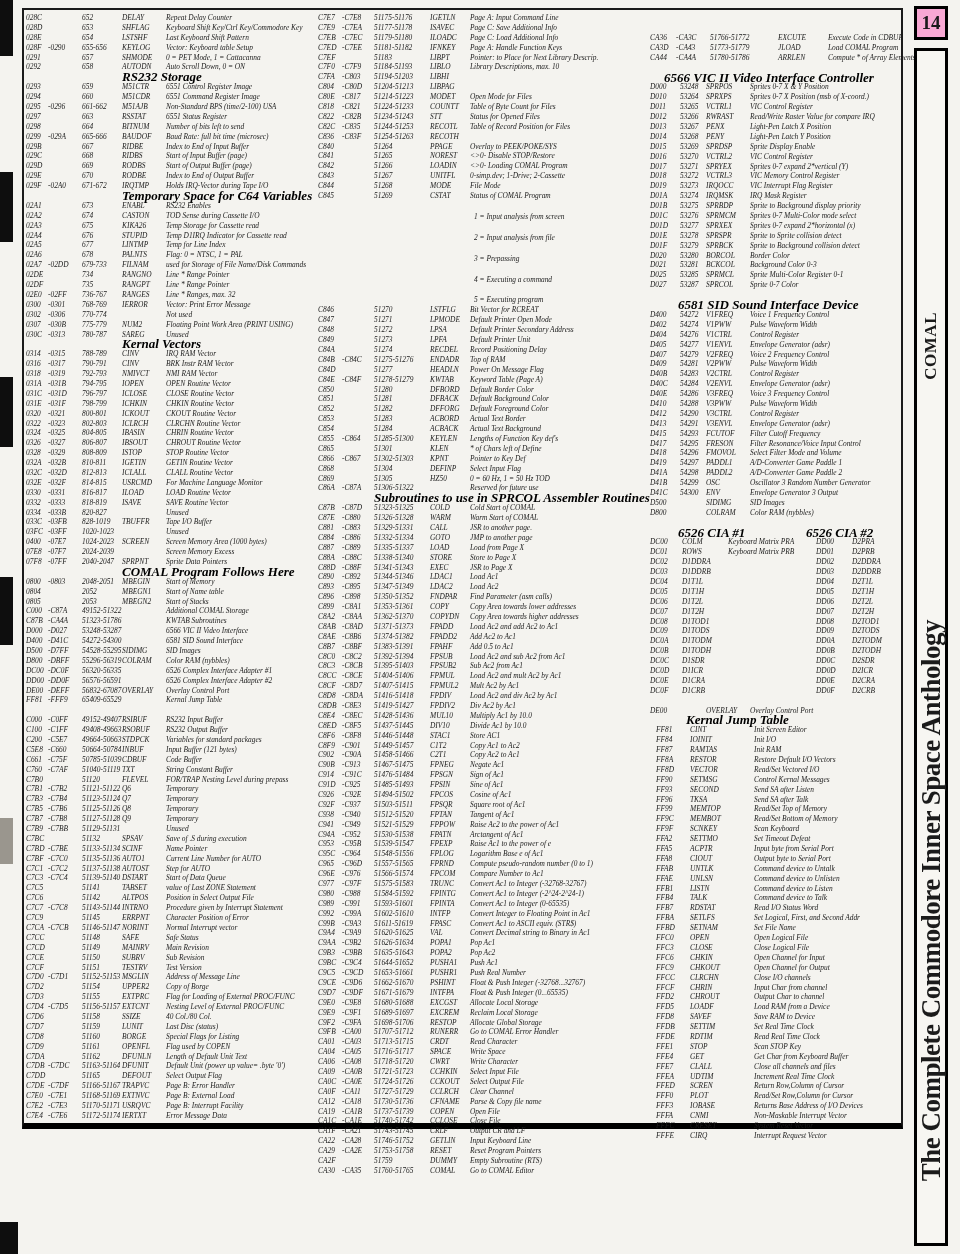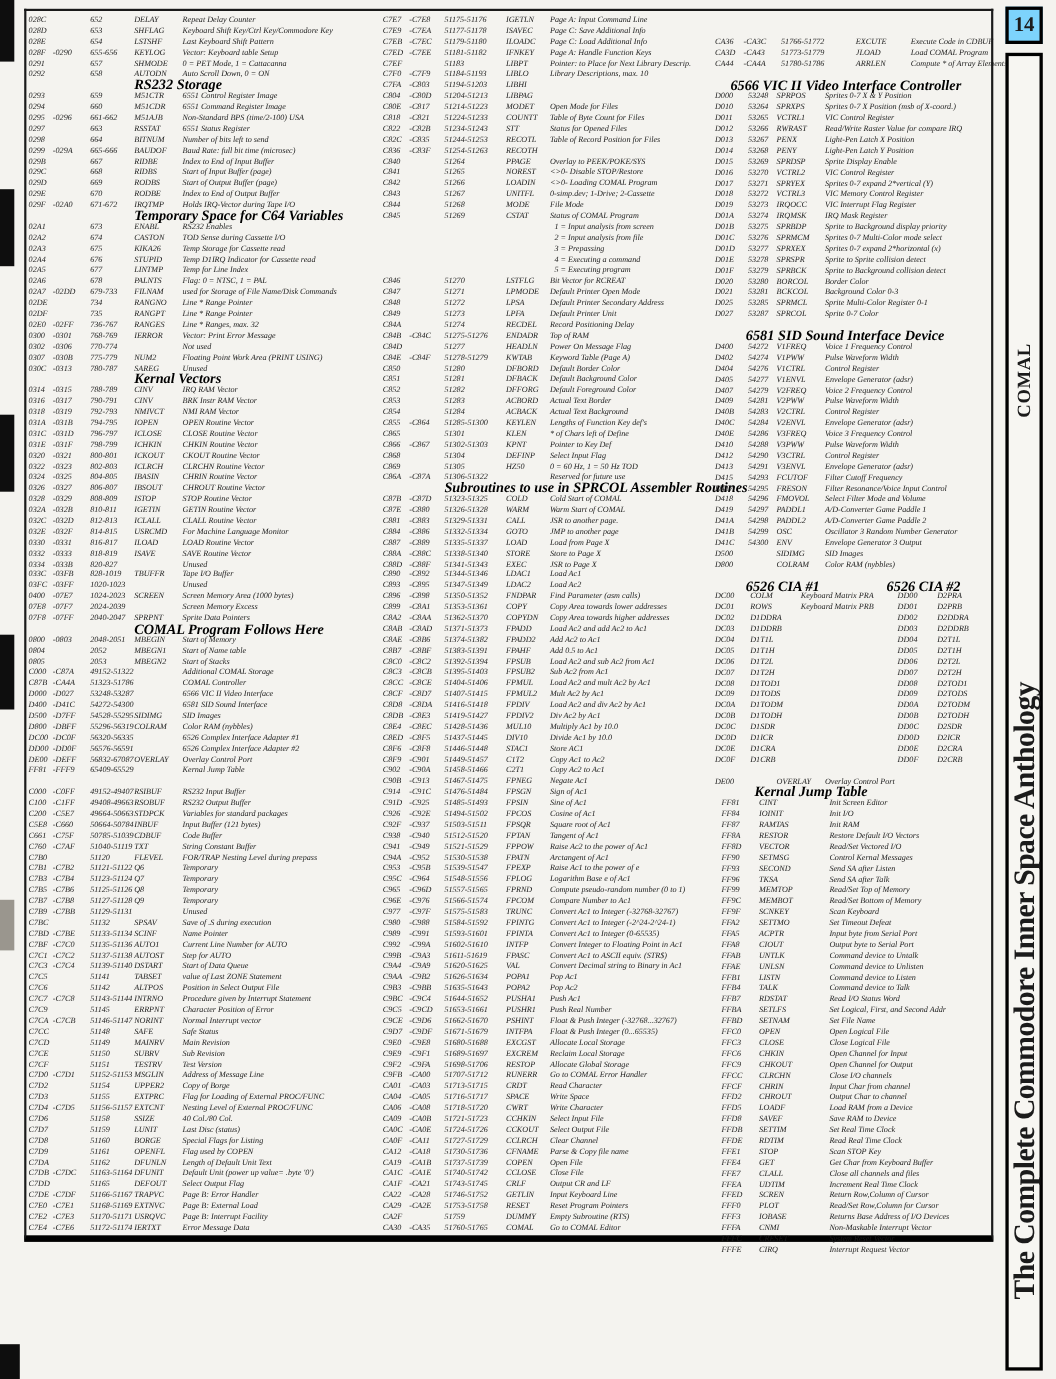--- a/index.html
+++ b/index.html
@@ -2,44 +2,44 @@
 <html><head>
 <meta charset="utf-8">
 <style>
   html,body{margin:0;padding:0;width:960px;height:1254px;overflow:hidden;
     background:#f4f3ef;font-family:"Liberation Serif","DejaVu Serif",serif;color:#1b1b1b;}
   .regmark{position:absolute;left:0;background:#0e0e0e;width:13px;}
   .frame{position:absolute;left:22px;top:8px;width:881px;height:1121px;
     border:2px solid #1a1a1a;border-bottom:6px solid #000;box-sizing:border-box;background:transparent;}
   .col{position:absolute;top:13px;font-style:italic;}
   #c1{left:26px;width:300px;}
-  #c2{left:348px;width:314px;}
+  #c2{left:318px;width:314px;}
   #c3{left:650px;width:252px;margin-top:20px;}
   .row{height:9.9px;line-height:9.9px;font-size:7.4px;white-space:nowrap;}
   .f{display:inline-block;vertical-align:top;overflow:visible;}
   .hdr{font-weight:bold;font-size:13px;color:#000;}
   
   #c1 .fa{width:22px} #c1 .fr{width:34px} #c1 .fd{width:40px} #c1 .fl{width:44px}
   
   #c2 .fa{width:24px} #c2 .fr{width:32px} #c2 .fd{width:56px} #c2 .fl{width:40px}
-  #c2 .sub{padding-left:156px;}
+  #c2 .sub{padding-left:156px;margin-top:11px;}
   
   #c3 .fa{width:26px} #c3 .fr{width:34px} #c3 .fd{width:68px} #c3 .fl{width:50px}
   
   #c3 .ga{width:30px} #c3 .gd{width:26px} #c3 .gl{width:44px}
   
   .jrow{padding-left:6px;}
   .ja{width:34px}.jl{width:64px}
   
   .ca{width:32px}.cl{width:46px}.ct{width:88px}.ca2{width:36px}.cl2{width:60px}
   .ch1{margin-left:28px;width:128px;}
   
   .pagebox{position:absolute;left:914px;top:6px;width:34px;height:34px;border:3px solid #000;
     box-sizing:border-box;display:flex;align-items:center;justify-content:center;
-    font-weight:bold;font-size:19px;background:#7dd3fc;}
+    font-weight:bold;font-size:19px;background:#f9a8d4;}
   .sidebar{position:absolute;left:914px;top:48px;width:34px;height:1198px;border:3px solid #000;
     box-sizing:border-box;background:#f7f6f2;}
   .vwrap{position:absolute;left:0;width:100%;display:flex;align-items:center;justify-content:center;}
   .vtext{writing-mode:vertical-rl;transform:rotate(180deg);font-weight:bold;white-space:nowrap;}
   #vsection{top:235px;height:120px;}
   #vsection .vtext{font-size:17px;letter-spacing:.5px;}
   #vtitle{top:495px;height:710px;}
   #vtitle .vtext{font-size:27px;letter-spacing:-0.5px;}
 </style>
 </head>
@@ -109,21 +109,21 @@
     <div class="row"><span class="f fa">033C</span><span class="f fr">-03FB</span><span class="f fd">828-1019</span><span class="f fl">TBUFFR</span><span class="f ft">Tape I/O Buffer</span></div>
     <div class="row"><span class="f fa">03FC</span><span class="f fr">-03FF</span><span class="f fd">1020-1023</span><span class="f fl"></span><span class="f ft">Unused</span></div>
     <div class="row"><span class="f fa">0400</span><span class="f fr">-07E7</span><span class="f fd">1024-2023</span><span class="f fl">SCREEN</span><span class="f ft">Screen Memory Area (1000 bytes)</span></div>
     <div class="row"><span class="f fa">07E8</span><span class="f fr">-07F7</span><span class="f fd">2024-2039</span><span class="f fl"></span><span class="f ft">Screen Memory Excess</span></div>
     <div class="row"><span class="f fa">07F8</span><span class="f fr">-07FF</span><span class="f fd">2040-2047</span><span class="f fl">SPRPNT</span><span class="f ft">Sprite Data Pointers</span></div>
     <div class="row hdr" style="padding-left: 96px;">COMAL Program Follows Here</div>
     <div class="row"><span class="f fa">0800</span><span class="f fr">-0803</span><span class="f fd">2048-2051</span><span class="f fl">MBEGIN</span><span class="f ft">Start of Memory</span></div>
     <div class="row"><span class="f fa">0804</span><span class="f fr"></span><span class="f fd">2052</span><span class="f fl">MBEGN1</span><span class="f ft">Start of Name table</span></div>
     <div class="row"><span class="f fa">0805</span><span class="f fr"></span><span class="f fd">2053</span><span class="f fl">MBEGN2</span><span class="f ft">Start of Stacks</span></div>
     <div class="row"><span class="f fa">C000</span><span class="f fr">-C87A</span><span class="f fd">49152-51322</span><span class="f fl"></span><span class="f ft">Additional COMAL Storage</span></div>
-    <div class="row"><span class="f fa">C87B</span><span class="f fr">-CA4A</span><span class="f fd">51323-51786</span><span class="f fl"></span><span class="f ft">COMAL Controller</span></div>
+    <div class="row"><span class="f fa">C87B</span><span class="f fr">-CA4A</span><span class="f fd">51323-51786</span><span class="f fl"></span><span class="f ft">KWTAB Subroutines</span></div>
     <div class="row"><span class="f fa">D000</span><span class="f fr">-D027</span><span class="f fd">53248-53287</span><span class="f fl"></span><span class="f ft">6566 VIC II Video Interface</span></div>
     <div class="row"><span class="f fa">D400</span><span class="f fr">-D41C</span><span class="f fd">54272-54300</span><span class="f fl"></span><span class="f ft">6581 SID Sound Interface</span></div>
     <div class="row"><span class="f fa">D500</span><span class="f fr">-D7FF</span><span class="f fd">54528-55295</span><span class="f fl">SIDIMG</span><span class="f ft">SID Images</span></div>
     <div class="row"><span class="f fa">D800</span><span class="f fr">-DBFF</span><span class="f fd">55296-56319</span><span class="f fl">COLRAM</span><span class="f ft">Color RAM (nybbles)</span></div>
     <div class="row"><span class="f fa">DC00</span><span class="f fr">-DC0F</span><span class="f fd">56320-56335</span><span class="f fl"></span><span class="f ft">6526 Complex Interface Adapter #1</span></div>
     <div class="row"><span class="f fa">DD00</span><span class="f fr">-DD0F</span><span class="f fd">56576-56591</span><span class="f fl"></span><span class="f ft">6526 Complex Interface Adapter #2</span></div>
     <div class="row"><span class="f fa">DE00</span><span class="f fr">-DEFF</span><span class="f fd">56832-67087</span><span class="f fl">OVERLAY</span><span class="f ft">Overlay Control Port</span></div>
     <div class="row"><span class="f fa">FF81</span><span class="f fr">-FFF9</span><span class="f fd">65409-65529</span><span class="f fl"></span><span class="f ft">Kernal Jump Table</span></div>
     <div class="row"></div>
     <div class="row"><span class="f fa">C000</span><span class="f fr">-C0FF</span><span class="f fd">49152-49407</span><span class="f fl">RSIBUF</span><span class="f ft">RS232 Input Buffer</span></div>

